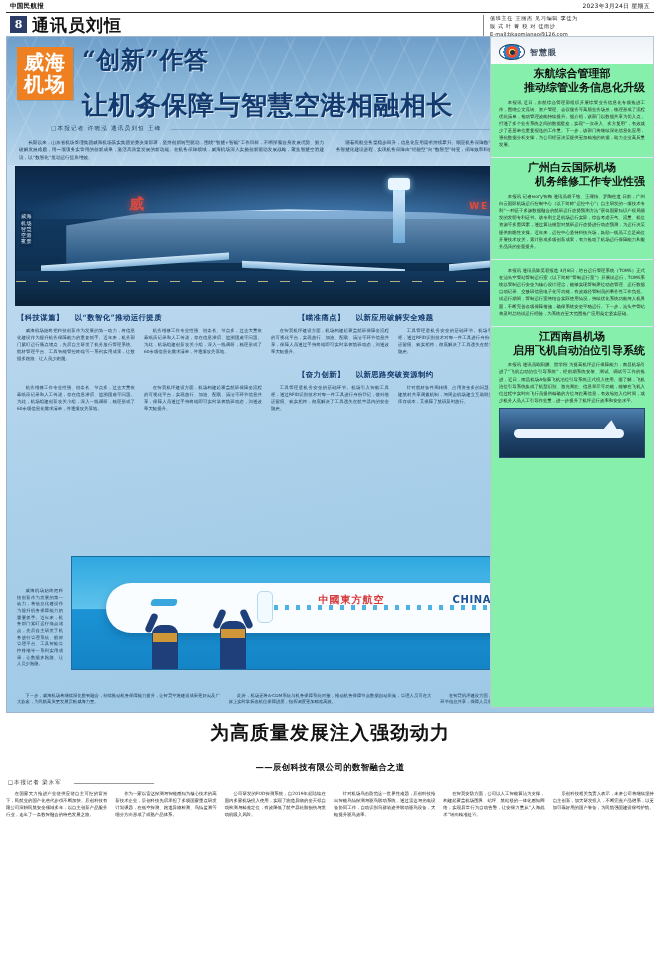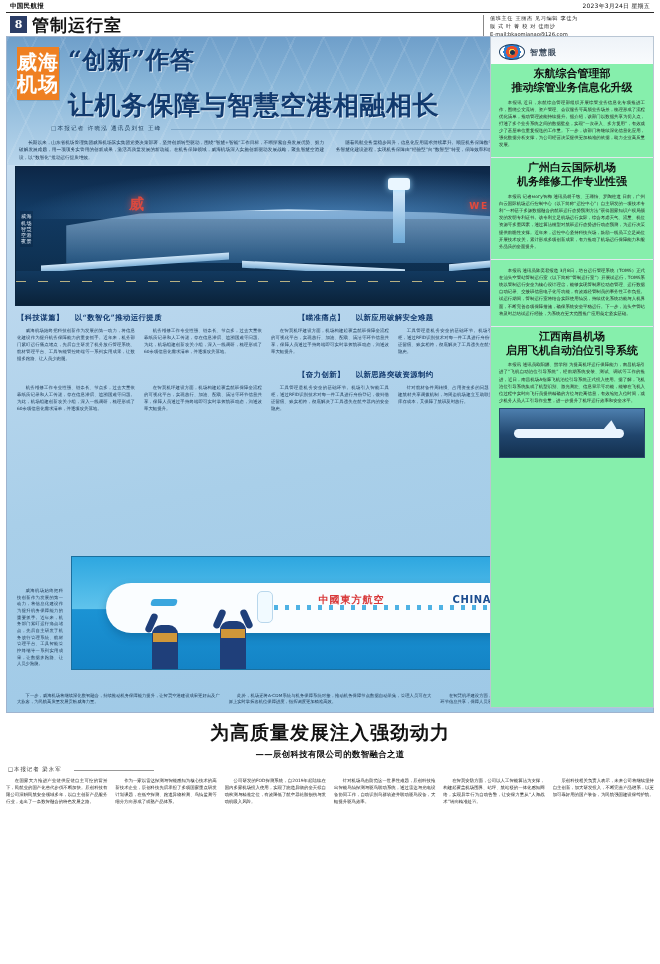--- a/index.html
+++ b/index.html
@@ -60,21 +60,21 @@
     background:
       repeating-linear-gradient(115deg,rgba(255,255,255,.10) 0 2px,rgba(255,255,255,0) 2px 26px),
       repeating-linear-gradient(65deg,rgba(255,255,255,.07) 0 2px,rgba(255,255,255,0) 2px 34px);
   }
   .hdr-wrap{position:relative;padding:10px 10px 0 10px;}
   .hdr-row{display:flex;align-items:flex-start;gap:9px;}
   .kicker{
     background:#ef8022;color:#fff;
     font-family:"DejaVu Serif","Liberation Serif",serif;
     font-weight:bold;font-size:20px;line-height:1.08;
-    padding:5px 0;letter-spacing:1px;text-align:center;
+    padding:5px 7px;letter-spacing:1px;text-align:center;
     box-shadow:1px 1px 0 rgba(0,0,0,.12);
   }
   .kicker span{display:block;}
   .headline{
     font-family:"DejaVu Serif","Liberation Serif",serif;
     color:#123a6e;font-weight:bold;
     text-shadow:1px 1px 0 rgba(255,255,255,.65);
   }
   .hl1{font-size:24px;line-height:1.12;letter-spacing:.5px;}
   .hl2{font-size:26px;line-height:1.12;letter-spacing:.5px;margin-top:17px;}
@@ -207,21 +207,21 @@
   .feature-foot p{margin:0;text-indent:2em;}
 
   
   .article2{position:relative;margin-top:7px;}
   .a2-title{
     text-align:center;font-family:"DejaVu Serif","Liberation Serif",serif;
     font-size:19px;font-weight:bold;color:#111;letter-spacing:1px;
   }
   .a2-sub{
     text-align:center;font-family:"DejaVu Serif","Liberation Serif",serif;
-    font-size:8.4px;font-weight:bold;color:#111;margin-top:3px;letter-spacing:.4px;
+    font-size:8.4px;font-weight:bold;color:#111;margin-top:16px;letter-spacing:.4px;
   }
   .a2-byline{
     margin-top:6px;font-size:5.4px;color:#333;letter-spacing:1px;position:relative;
     padding-left:2px;
   }
   .a2-byline:after{content:"";position:absolute;left:68px;width:80px;top:50%;border-top:1px solid #999;}
   .a2-cols{
     margin-top:4px;display:grid;grid-template-columns:repeat(6,1fr);gap:8px;
     font-size:4.4px;line-height:1.6;color:#222;text-align:justify;
     height:158px;overflow:hidden;
@@ -246,21 +246,21 @@
   .eye:after{content:"";position:absolute;left:50%;top:50%;width:5px;height:5px;margin:-2.5px 0 0 -2.5px;
     background:#16324f;border-radius:50%;}
   .sb-brand .bname{font-size:8px;font-weight:bold;color:#3a4a5c;letter-spacing:1px;
     font-family:"DejaVu Serif","Liberation Serif",serif;}
   .sb-item{padding:3px 8px 7px 8px;border-bottom:1px solid #e2e8ef;}
   .sb-h{
     text-align:center;font-family:"DejaVu Serif","Liberation Serif",serif;
     font-weight:bold;color:#111;line-height:1.25;
   }
   .sb-h .l1{display:block;font-size:11px;}
-  .sb-h .l2{display:block;font-size:11px;}
+  .sb-h .l2{display:block;font-size:11px;text-align:right;}
   .sb-body{margin-top:4px;font-size:4.4px;line-height:1.62;color:#222;text-align:justify;}
   .sb-body p{margin:0 0 2px 0;text-indent:2em;}
   .sb-photo{
     margin-top:4px;height:48px;
     background:linear-gradient(180deg,#4d7fae,#20456d 55%,#13304f);
     position:relative;overflow:hidden;border:1px solid #294a6c;
   }
   .sb-photo .pl{position:absolute;left:10%;top:42%;width:76%;height:9px;background:#e9f4ff;border-radius:8px;}
   .sb-photo .pl:after{content:"";position:absolute;right:6px;top:-9px;width:16px;height:11px;background:#e9f4ff;
     clip-path:polygon(60% 0,100% 100%,0 100%);}
@@ -268,21 +268,21 @@
 </head>
 <body>
 
 <div class="page">
 
   <div class="masthead">
     <div class="paper-name">中国民航报</div>
     <div class="issue-date">2023年3月24日  星期五</div>
     <div class="mast-rule"></div>
     <div class="pagebox">8</div>
-    <div class="section-name">管制运行室</div>
+    <div class="section-name">通讯员刘恒</div>
     <div class="editor-credits">
       <span class="ln">值班主任  王丽杰   见习编辑  李佳为</span>
       <span class="ln">版      式  叶  菁      校     对   佳雨沙</span>
       <span class="ln mail">E-mail:bkaomianao@126.com</span>
     </div>
   </div>
 
   <div class="feature">
     <div class="sky"></div>
 

